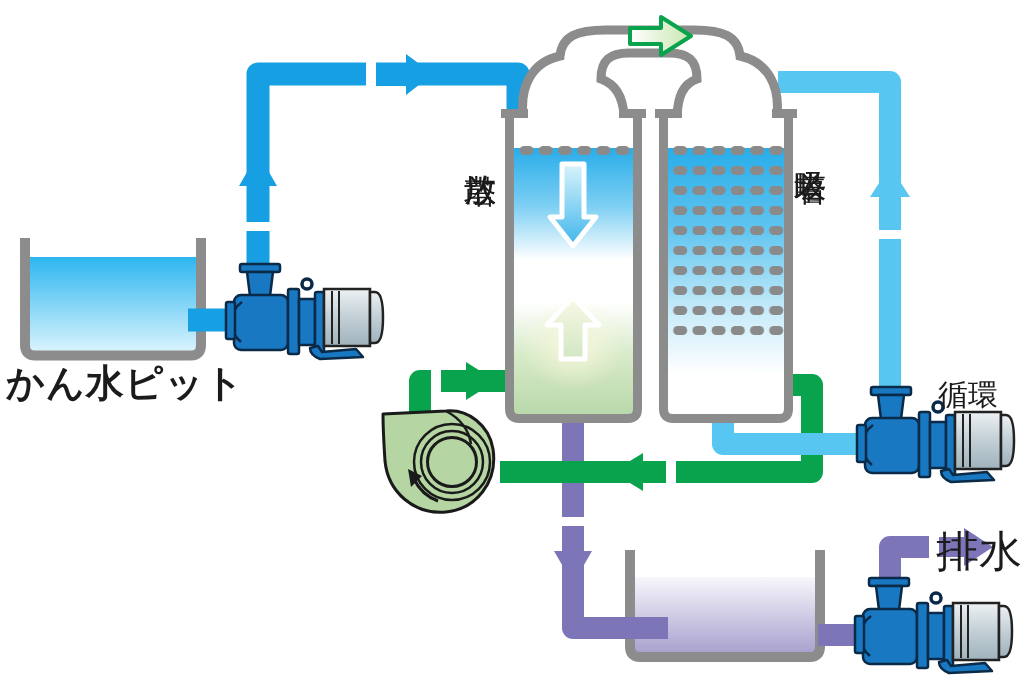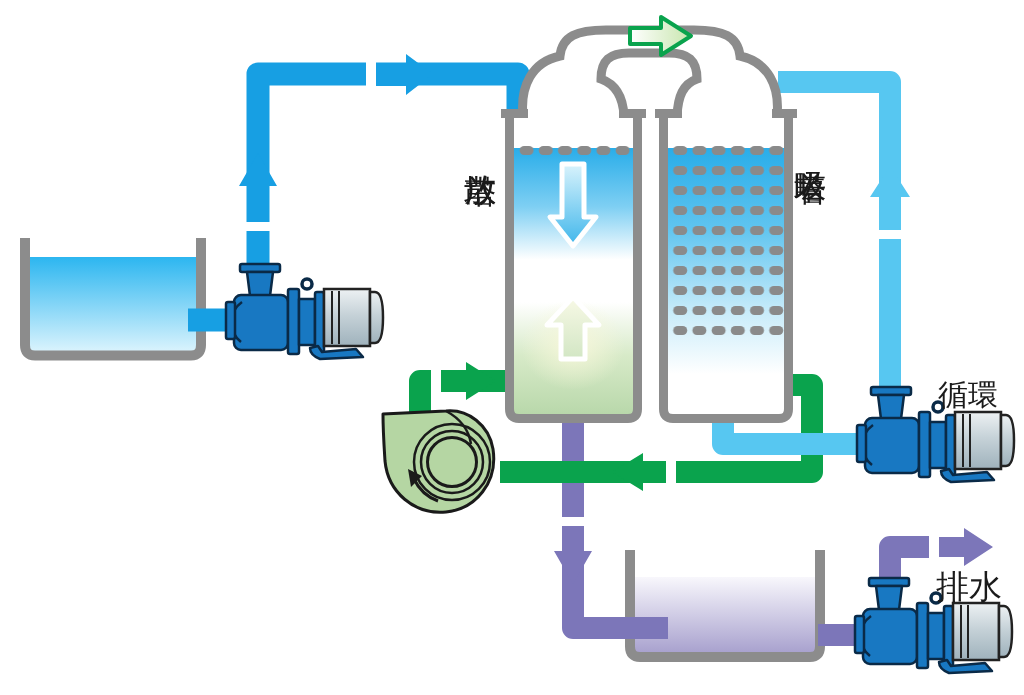--- a/index.html
+++ b/index.html
@@ -7,21 +7,21 @@
          font-family:"Liberation Sans",sans-serif;}
   svg{position:absolute;left:0;top:0;}
   .pb{fill:#1878C2;stroke:#0A2A47;stroke-width:2.5;stroke-linejoin:round;}
   .lbl{position:absolute;color:#1B1B1B;font-family:"Liberation Sans",sans-serif;
        white-space:nowrap;line-height:1.02;}
   .lbl-brine{left:6px;top:364px;font-size:38px;font-weight:600;letter-spacing:1px;}
   .lbl-vert{writing-mode:vertical-rl;text-orientation:upright;font-size:32px;font-weight:500;}
   .lbl-strip{left:464px;top:150px;}
   .lbl-adsorb{left:794px;top:146px;}
   .lbl-circ{left:938px;top:380px;font-size:30px;font-weight:500;text-align:right;}
-  .lbl-drain{left:936px;top:570px;font-size:33px;font-weight:500;}
+  .lbl-drain{left:936px;top:530px;font-size:43px;font-weight:500;}
 </style>
 </head>
 <body>
 
 <div id="stage">
 <svg width="1024" height="695" viewBox="0 0 1024 695">
   <defs>
     <linearGradient id="towerLeftGrad" x1="0" y1="0" x2="0" y2="1">
       <stop offset="0" stop-color="#29ADE9"></stop>
           <stop offset="0.22" stop-color="#7ECFF3"></stop>
@@ -172,17 +172,18 @@
   </g>
   <g>
     <rect x="929" y="535" width="10" height="24" fill="#FFFFFF"></rect>
     <polygon points="939,537 964,537 964,528 993,547 964,566 964,557 939,557" fill="#7C76B9"></polygon>
   </g>
   <polygon points="630,28 661,28 661,17 691,36 661,55 661,44 630,44" fill="url(#ductArrowGrad)" stroke="#0AA34D" stroke-width="4" stroke-linejoin="round"></polygon>
   <polygon points="562,164 584,164 584,217 596,217 573,246 550,217 562,217" fill="url(#downArrowGrad)" stroke="#FFFFFF" stroke-width="5" stroke-linejoin="round"></polygon>
   <polygon points="561,359 561,325 547,325 573,297 599,325 585,325 585,359" fill="url(#upArrowGrad)" stroke="#FFFFFF" stroke-width="5" stroke-linejoin="round"></polygon>
 </svg>
 
+  <div class="lbl lbl-brine">かん水ピット</div>
   <div class="lbl lbl-vert lbl-strip">放散塔</div>
   <div class="lbl lbl-vert lbl-adsorb">吸着塔</div>
   <div class="lbl lbl-circ">循環</div>
   <div class="lbl lbl-drain">排水</div>
 </div>
 
 </body></html>

